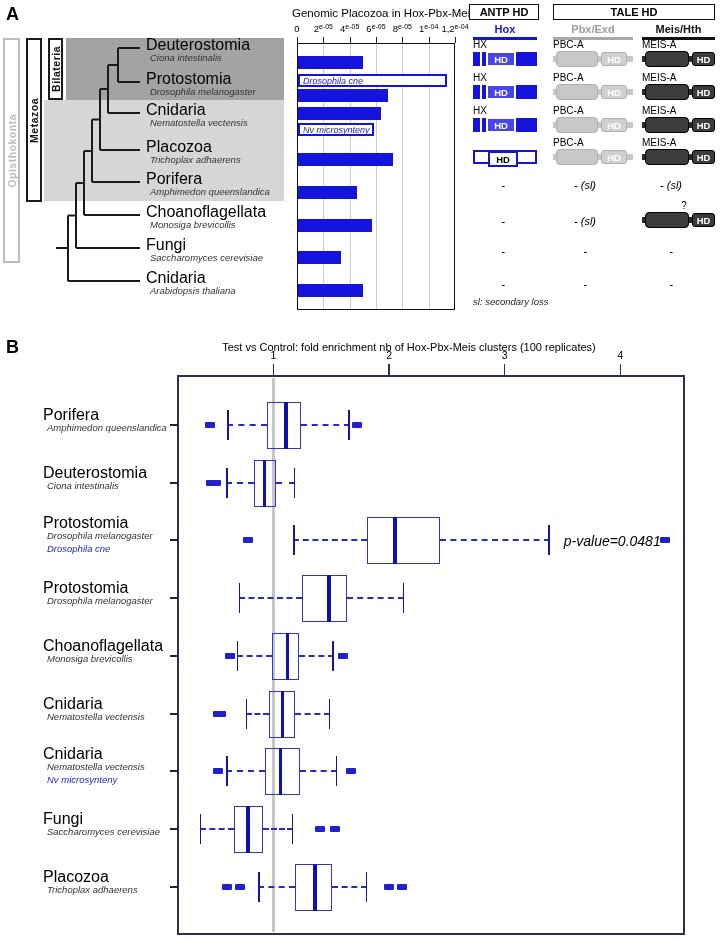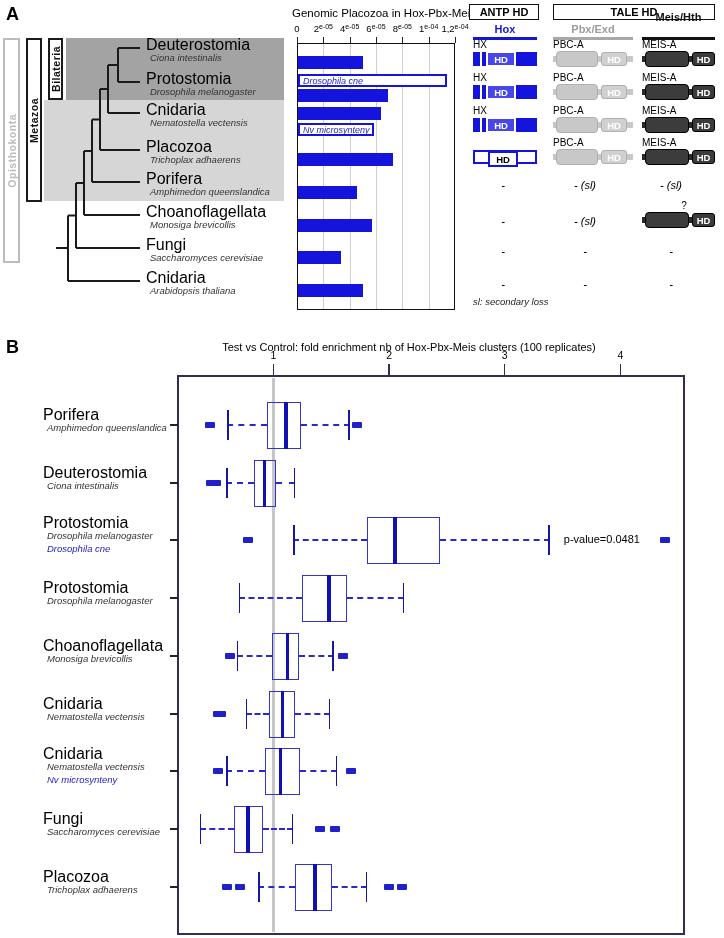--- a/index.html
+++ b/index.html
@@ -37,21 +37,21 @@
   .footnote{position:absolute;font-size:9.5px;font-style:italic;color:#222;}
   
   .bbox{position:absolute;left:177px;top:375px;width:508px;height:560px;border:2px solid #2f2f52;
         box-sizing:border-box;background:#fff;}
   .refline{position:absolute;width:3px;background:#c6c6c6;}
   .bp-box{position:absolute;border:1.5px solid #3333cf;box-sizing:border-box;background:transparent;}
   .bp-med{position:absolute;background:#1111b3;}
   .bp-dash{position:absolute;border-top:2px dashed #2829cf;}
   .bp-cap{position:absolute;background:#16169e;}
   .bp-out{position:absolute;background:#2121cc;border-radius:1px;}
-  .bp-ann{position:absolute;font-size:11px;color:#000;white-space:nowrap;}
+  .bp-ann{position:absolute;font-size:14px;font-style:italic;color:#000;white-space:nowrap;}
   .bp-ticktop{position:absolute;width:1.5px;background:#2f2f52;}
   .bp-ticklabel{position:absolute;font-size:10.5px;transform:translateX(-50%);}
   .bp-tickleft{position:absolute;height:1.5px;background:#222;}
   .bp-title{position:absolute;font-size:11px;white-space:nowrap;transform:translateX(-50%);}
 </style>
 </head>
 <body>
 
 <div class="page">
 
@@ -134,21 +134,21 @@
         <div class="bcbar" style="top: 142px; width: 59.25px;"></div>
         <div class="bcbar" style="top: 175.3px; width: 73.7333px;"></div>
         <div class="bcbar" style="top: 207px; width: 43.45px;"></div>
         <div class="bcbar" style="top: 240.3px; width: 64.5167px;"></div>
       </div>
 
     <div class="hdrbox" style="left:469px;top:4px;width:70px;">ANTP HD</div>
     <div class="hdrbox" style="left:553px;top:4px;width:162px;">TALE HD</div>
     <div class="colhdr" style="left:473px;top:23px;width:64px;color:#1616d0;">Hox</div>
     <div class="colhdr" style="left:553px;top:23px;width:80px;color:#9b9b9b;">Pbx/Exd</div>
-    <div class="colhdr" style="left:642px;top:11px;width:73px;color:#111;">Meis/Hth</div>
+    <div class="colhdr" style="left:642px;top:23px;width:73px;color:#111;">Meis/Hth</div>
     <div class="underline" style="left:473px;top:37px;width:64px;background:#1616d0;"></div>
     <div class="underline" style="left:553px;top:37px;width:80px;background:#a8a8a8;"></div>
     <div class="underline" style="left:642px;top:37px;width:73px;background:#111;"></div>
     <div id="domain-rows">
         <div class="dlabel" style="left: 473px; top: 39px;">HX</div>
         <div style="position: absolute; left: 473px; top: 52px; width: 64px; height: 14px; box-sizing: border-box; background: rgb(20, 20, 221); border: none;">
           <div style="position: absolute; left: 7px; top: 0px; width: 2px; height: 14px; background: rgb(255, 255, 255);"></div>
           <div style="position: absolute; left: 13px; top: -1px; width: 30px; height: 16px; box-sizing: border-box; background: rgb(70, 70, 234); border: 2px solid rgb(255, 255, 255); color: rgb(255, 255, 255); font-size: 9.5px; font-weight: bold; display: flex; align-items: center; justify-content: center;">HD</div>
         </div>
         <div class="dlabel" style="left: 553px; top: 39px; text-align: center; width: auto;">PBC-A</div>

